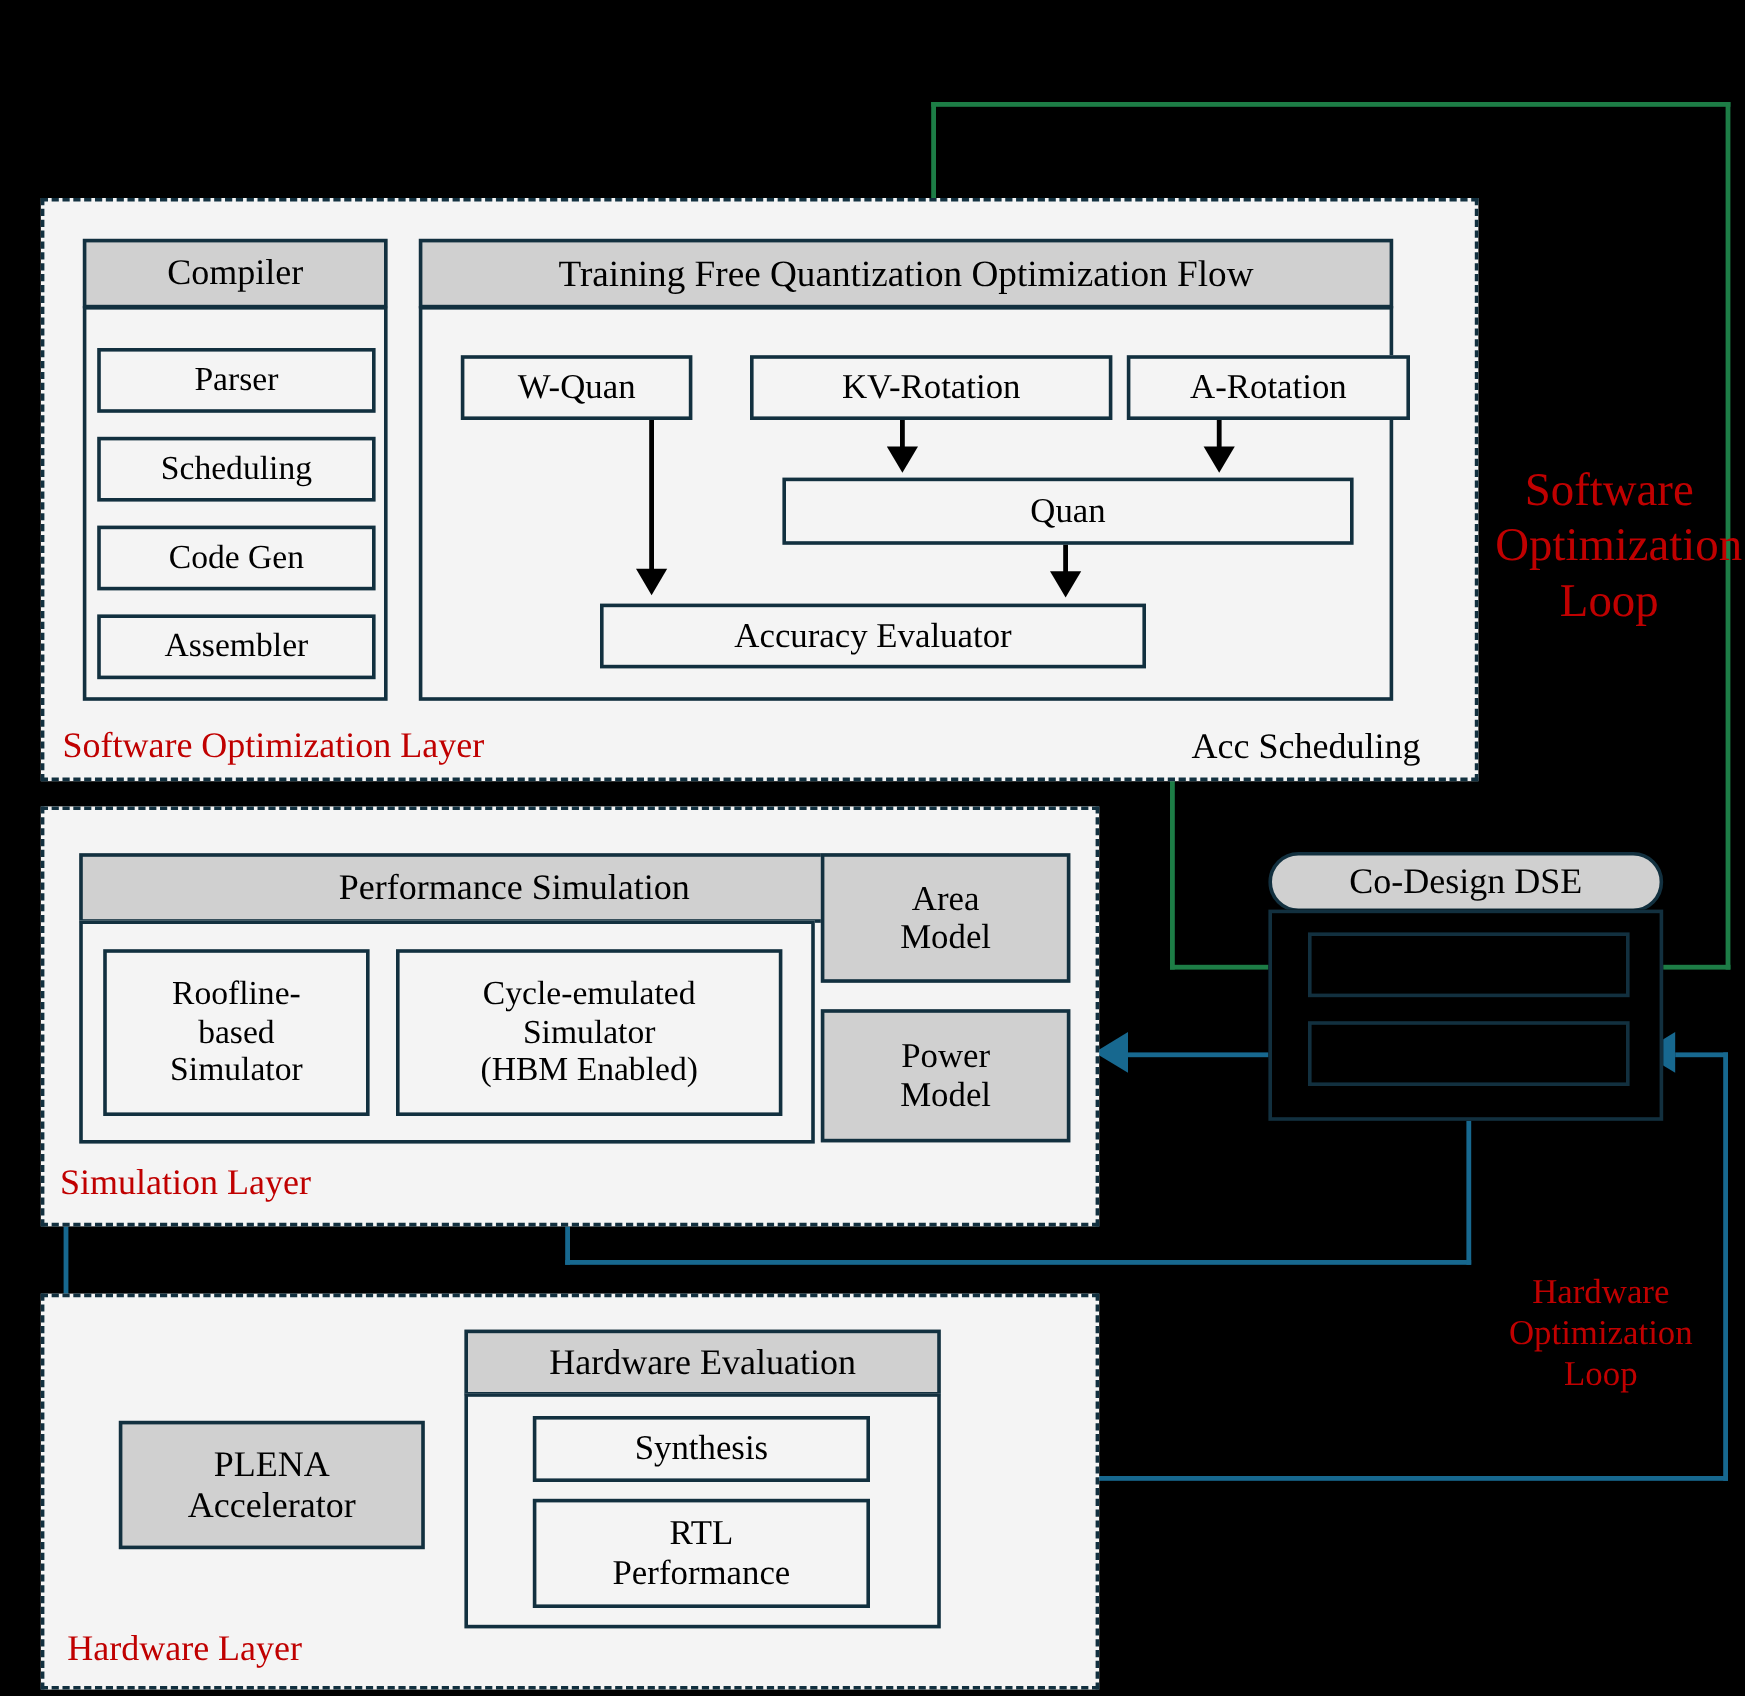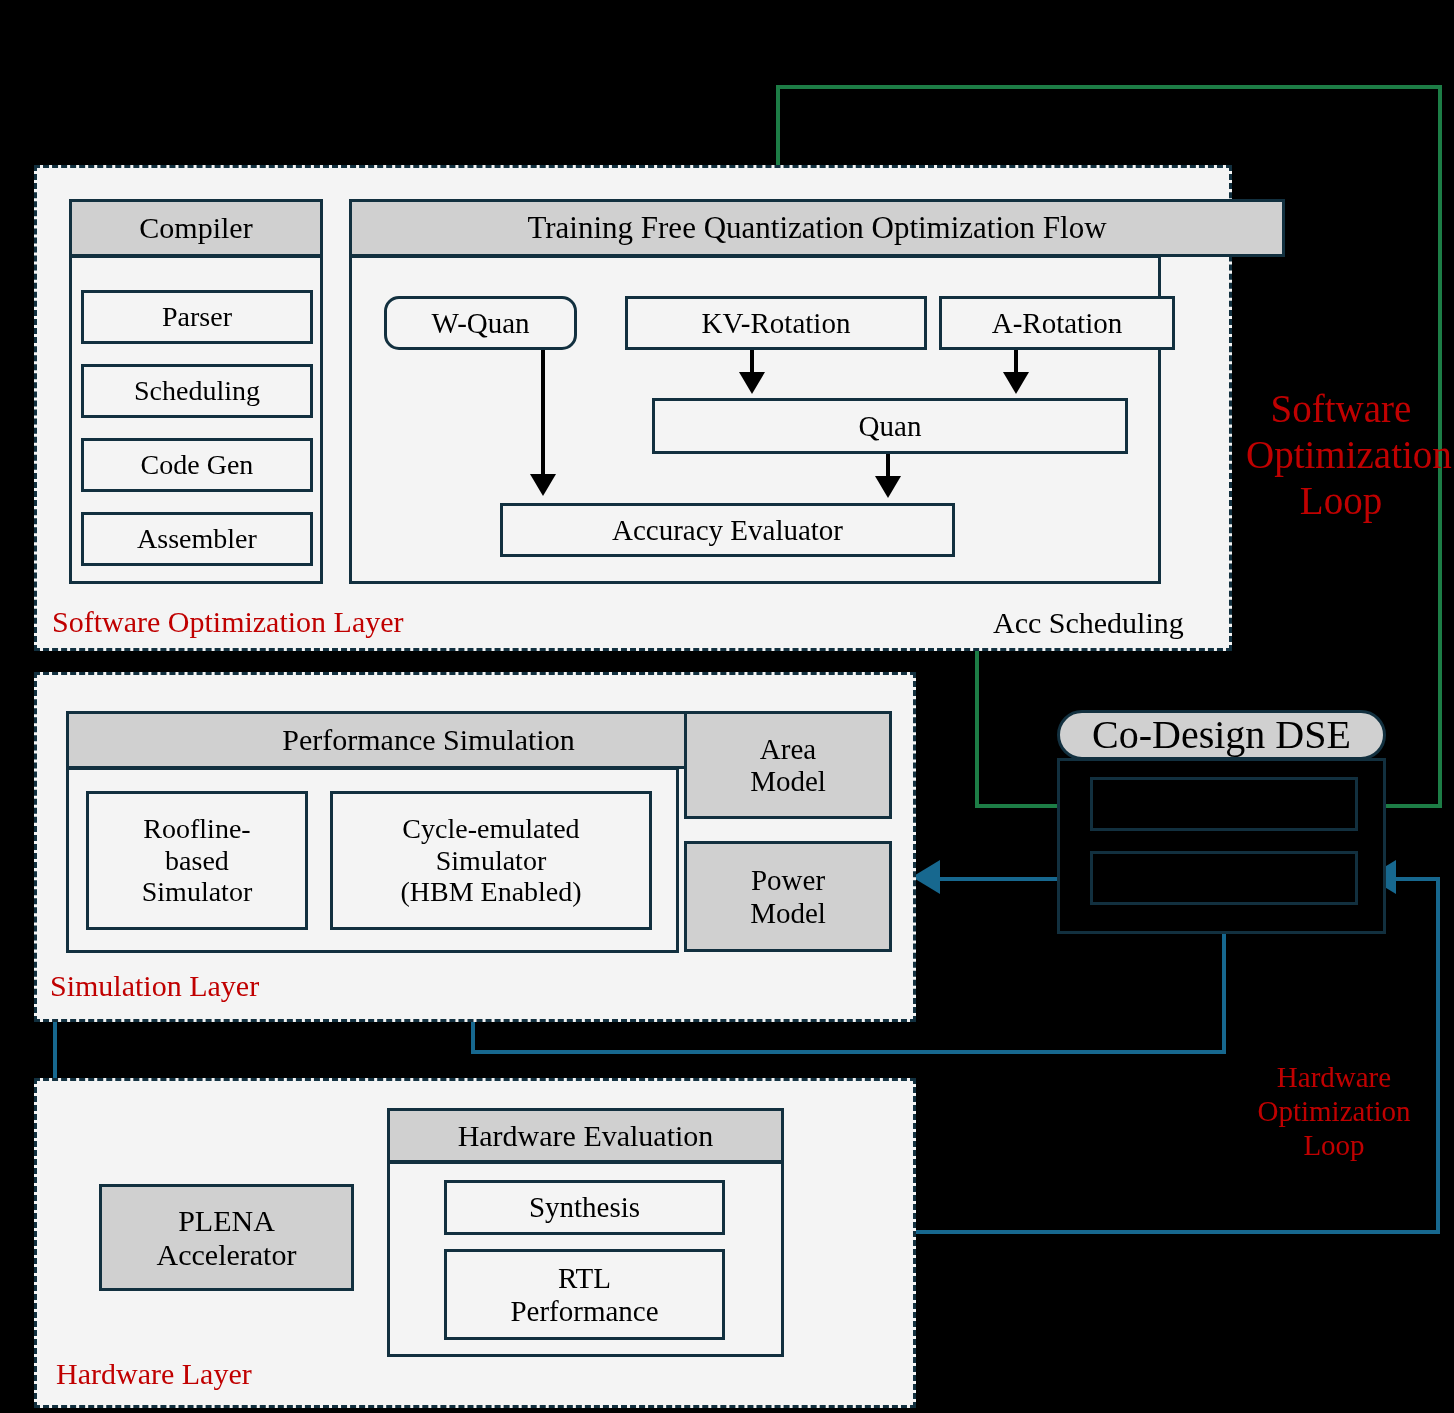--- a/index.html
+++ b/index.html
@@ -77,23 +77,23 @@
 
   <div class="layer" style="left:34px;top:165px;width:1198px;height:486px;"></div>
 
   <div class="box hdr" style="left:69px;top:199px;width:254px;height:58px;font-size:30px;">Compiler</div>
   <div class="box" style="left:69px;top:255px;width:254px;height:329px;"></div>
   <div class="box" style="left:81px;top:290px;width:232px;height:54px;font-size:28px;">Parser</div>
   <div class="box" style="left:81px;top:364px;width:232px;height:54px;font-size:28px;">Scheduling</div>
   <div class="box" style="left:81px;top:438px;width:232px;height:54px;font-size:28px;">Code Gen</div>
   <div class="box" style="left:81px;top:512px;width:232px;height:54px;font-size:28px;">Assembler</div>
 
-  <div class="box hdr" style="left:349px;top:199px;width:936px;height:58px;font-size:31px;">Training Free Quantization Optimization Flow</div>
+  <div class="box hdr" style="left:349px;top:199px;width:812px;height:58px;font-size:31px;">Training Free Quantization Optimization Flow</div>
   <div class="box" style="left:349px;top:255px;width:812px;height:329px;"></div>
-  <div class="box" style="left:384px;top:296px;width:193px;height:54px;font-size:29px;border-radius:15px;">W-Quan</div>
+  <div class="box" style="left:384px;top:296px;width:193px;height:54px;font-size:29px;">W-Quan</div>
   <div class="box" style="left:625px;top:296px;width:302px;height:54px;font-size:29px;">KV-Rotation</div>
   <div class="box" style="left:939px;top:296px;width:236px;height:54px;font-size:29px;">A-Rotation</div>
   <div class="box" style="left:652px;top:398px;width:476px;height:56px;font-size:29px;">Quan</div>
   <div class="box" style="left:500px;top:503px;width:455px;height:54px;font-size:29px;">Accuracy Evaluator</div>
 
   <div class="vl k" style="left:541px;top:350px;height:128px;"></div>
   <div class="ar ar-d" style="left:530px;top:474px;"></div>
   <div class="vl k" style="left:750px;top:350px;height:24px;"></div>
   <div class="ar ar-d" style="left:739px;top:372px;"></div>
   <div class="vl k" style="left:1014px;top:350px;height:24px;"></div>
@@ -128,21 +128,21 @@
 
   <div class="box grey" style="left:99px;top:1184px;width:255px;height:107px;font-size:30px;white-space:pre-line;">PLENA
 Accelerator</div>
   <div class="box" style="left:387px;top:1161px;width:397px;height:196px;"></div>
   <div class="box" style="left:444px;top:1180px;width:281px;height:55px;font-size:29px;">Synthesis</div>
   <div class="box" style="left:444px;top:1249px;width:281px;height:91px;font-size:29px;white-space:pre-line;">RTL
 Performance</div>
 
   <div class="lbl" style="left:56px;top:1357px;font-size:30px;">Hardware Layer</div>
 
-  <div class="box hdr" style="left:1057px;top:710px;width:329px;height:50px;font-size:40px;border-radius:25px;">Co-Design DSE</div>
+  <div class="box hdr" style="left:1057px;top:710px;width:329px;height:50px;font-size:30px;border-radius:25px;">Co-Design DSE</div>
   <div class="box dark" style="left:1057px;top:758px;width:329px;height:176px;"></div>
   <div class="box dark" style="left:1090px;top:777px;width:268px;height:54px;font-size:26px;color:#f4f4f4;"></div>
   <div class="box dark" style="left:1090px;top:851px;width:268px;height:54px;font-size:26px;color:#f4f4f4;"></div>
 
   <div class="ctr" style="left:1246px;top:386px;width:190px;font-size:39px;white-space:pre-line;">Software
 Optimization
 Loop</div>
   <div class="ctr" style="left:1234px;top:1060px;width:200px;font-size:29px;white-space:pre-line;">Hardware
 Optimization
 Loop</div>

